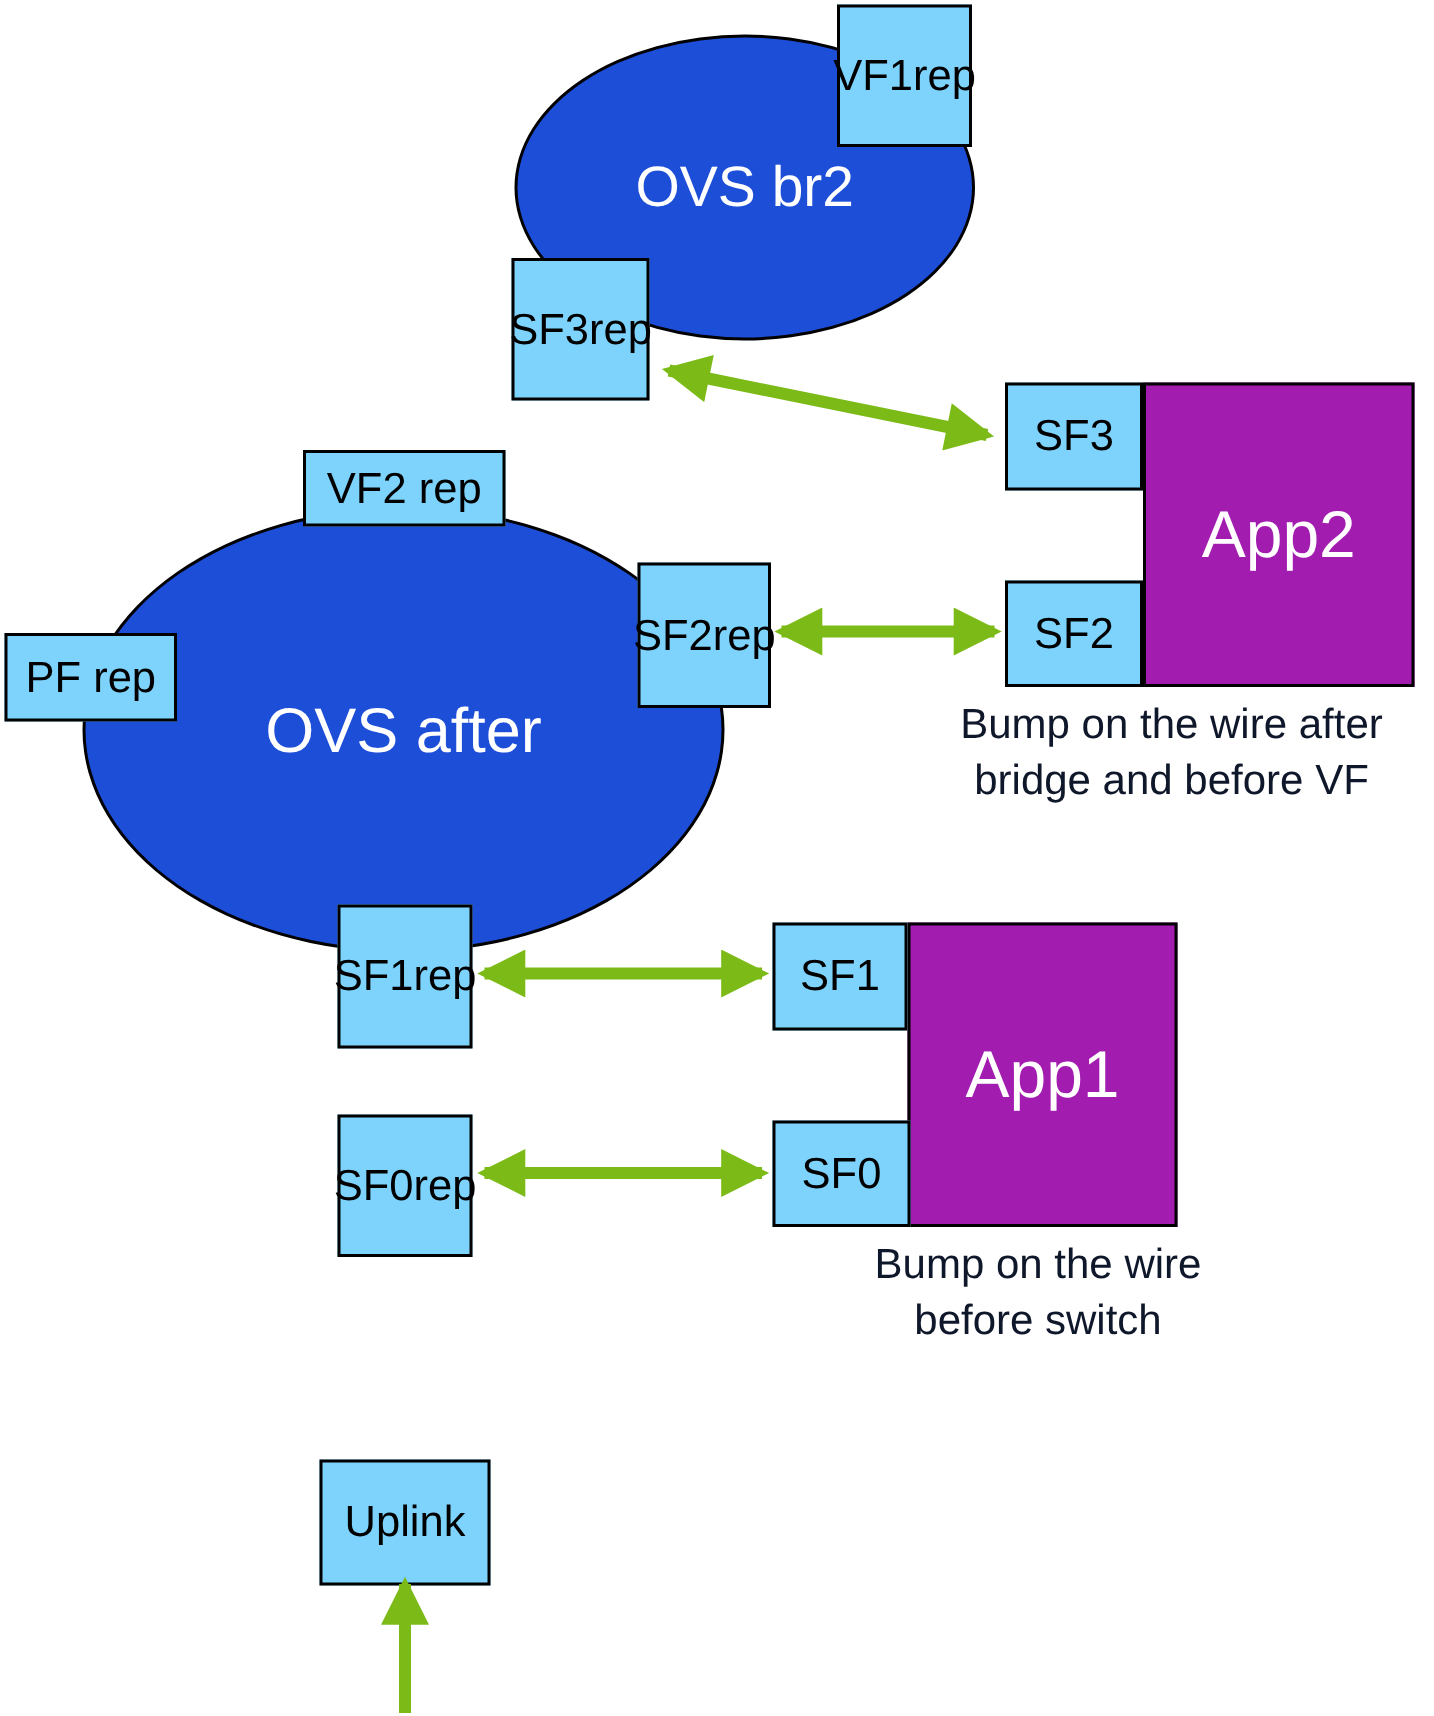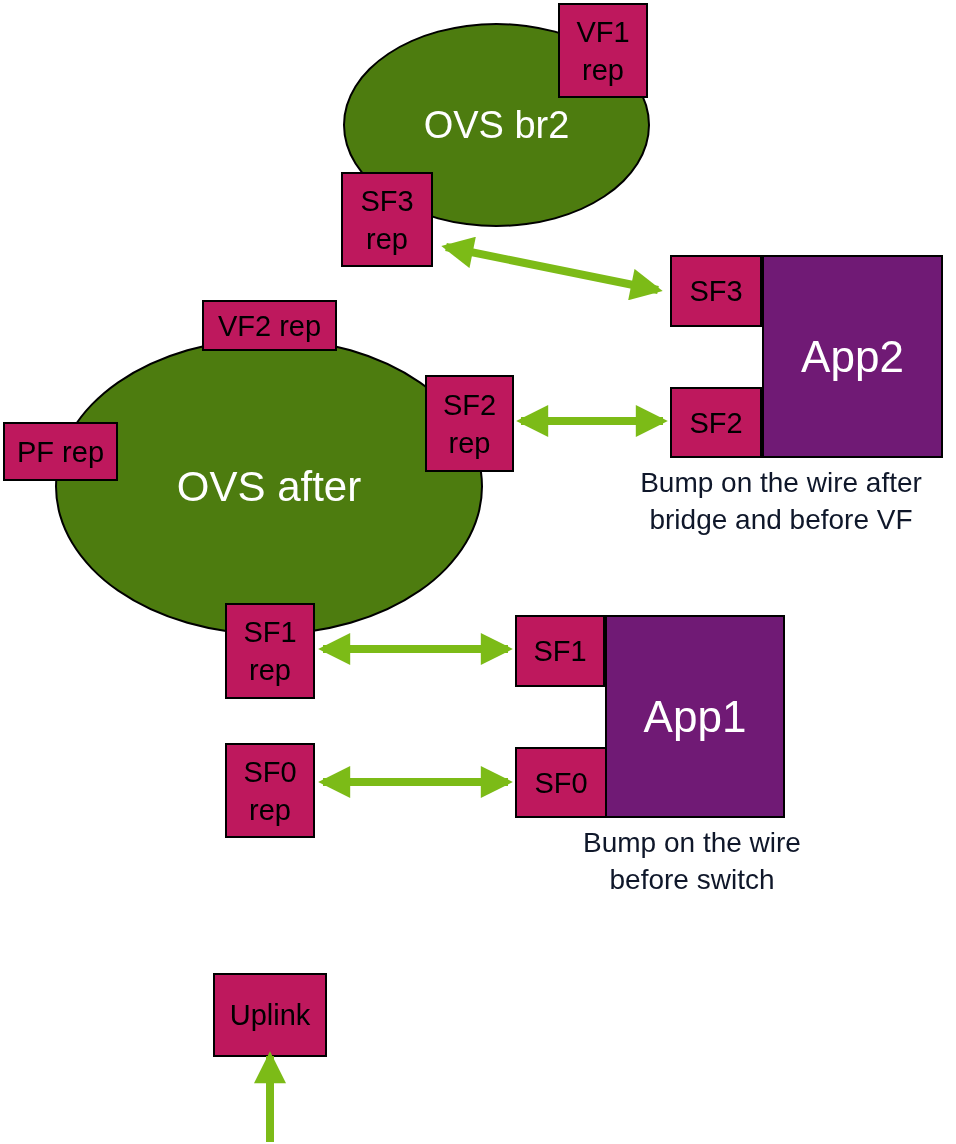--- a/index.html
+++ b/index.html
@@ -9,47 +9,47 @@
     position: relative;
     width: 956px;
     height: 1144px;
     background: #ffffff;
     font-family: "Liberation Sans", sans-serif;
     overflow: hidden;
   }
 
   .ellipse {
     position: absolute;
-    background: #4d7c0f;
+    background: #1d4ed8;
     border: 2.5px solid #000000;
     border-radius: 50%;
     display: flex;
     align-items: center;
     justify-content: center;
     color: #ffffff;
   }
   .ellipse .node-label { white-space: nowrap; }
 
   .appbox {
     position: absolute;
-    background: #701a75;
+    background: #a21caf;
     border: 2.5px solid #000000;
     display: flex;
     align-items: center;
     justify-content: center;
     color: #ffffff;
     font-size: 44px;
   }
 
   .port {
     position: absolute;
-    background: #be185d;
+    background: #7dd3fc;
     border: 2.5px solid #000000;
     display: flex;
-    flex-direction: column;
+    flex-direction: row;
     align-items: center;
     justify-content: center;
     color: #000000;
     font-size: 29px;
     line-height: 38px;
     text-align: center;
     white-space: nowrap;
   }
 
   .caption {

